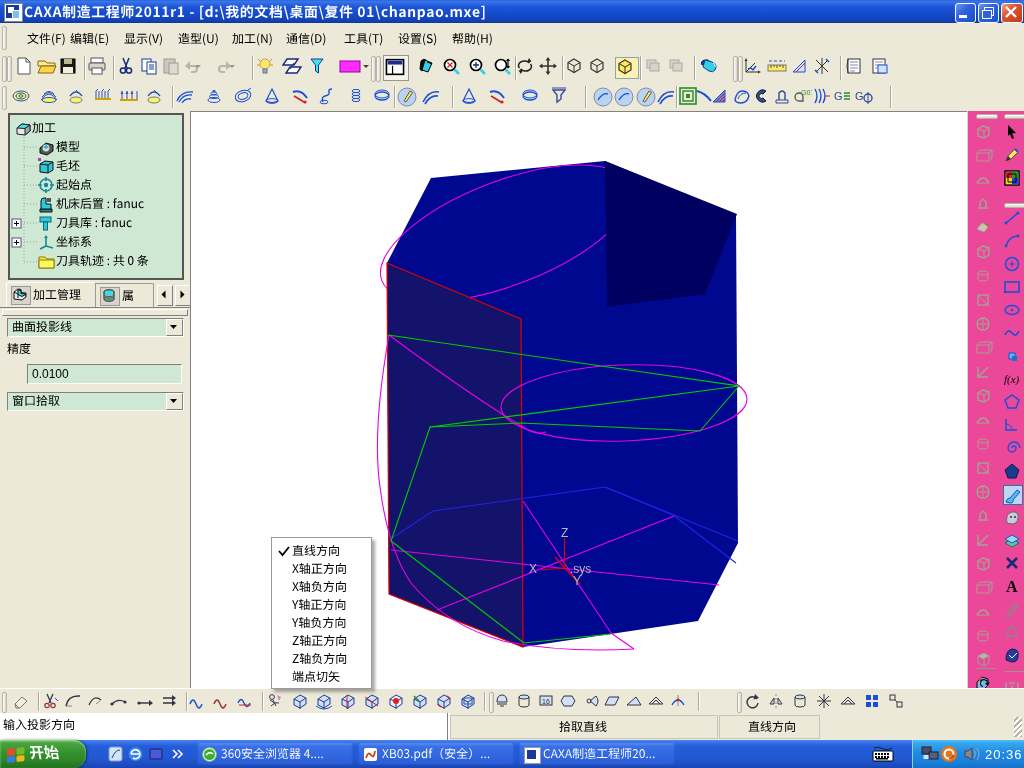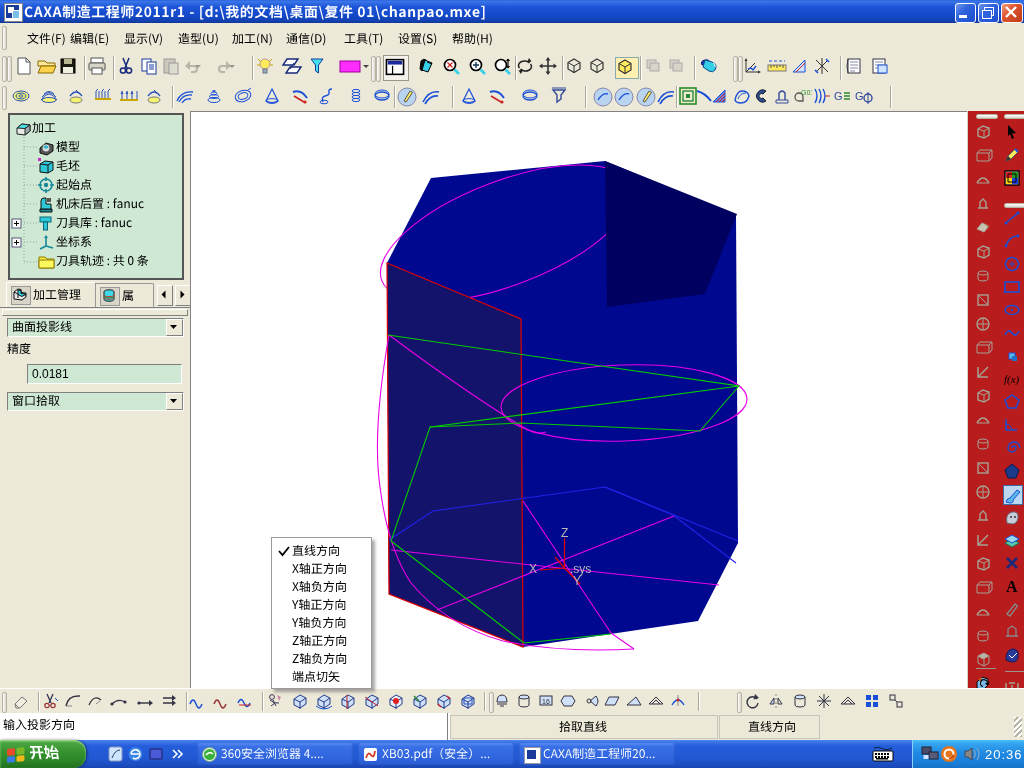--- a/index.html
+++ b/index.html
@@ -702,21 +702,21 @@
           <path d="M3 5 l3.5 4 3.5 -4z" fill="#000"></path>
         </svg>
       </div>
   </div>
   <div class="ab" style="left:7px;top:231px;">
       <svg class="ct" width="25" height="15" viewBox="0 0 25 15">
         <path d="M0.6 1.9C0.9 2.7 1.2 3.8 1.3 4.5L1.9 4.3C1.8 3.6 1.6 2.5 1.2 1.7ZM3.9 1.7C3.8 2.5 3.4 3.6 3.2 4.3L3.7 4.5C4 3.8 4.4 2.7 4.7 1.8ZM0.5 5V5.8H2C1.7 7.1 1 8.7 0.4 9.5C0.5 9.8 0.7 10.2 0.8 10.5C1.3 9.8 1.8 8.6 2.2 7.5V11.9H3V7.2C3.4 7.8 3.8 8.6 4 9L4.6 8.3C4.3 7.9 3.3 6.4 3 6.1V5.8H4.4V5H3V1H2.2V5ZM7.6 0.9V1.9H5.1V2.6H7.6V3.3H5.4V4H7.6V4.8H4.8V5.5H11.5V4.8H8.5V4H10.9V3.3H8.5V2.6H11.2V1.9H8.5V0.9ZM9.9 6.9V7.8H6.4V6.9ZM5.5 6.2V11.9H6.4V10H9.9V11C9.9 11.2 9.8 11.2 9.7 11.2C9.5 11.2 9 11.2 8.5 11.2C8.6 11.4 8.7 11.7 8.7 11.9C9.5 11.9 10 11.9 10.3 11.8C10.6 11.7 10.7 11.5 10.7 11V6.2ZM6.4 8.5H9.9V9.4H6.4Z M16.6 3.3V4.3H14.7V5.1H16.6V7.1H21.3V5.1H23.2V4.3H21.3V3.3H20.4V4.3H17.5V3.3ZM20.4 5.1V6.3H17.5V5.1ZM21.1 8.6C20.6 9.2 19.8 9.7 18.9 10.1C18.1 9.7 17.4 9.2 16.9 8.6ZM14.9 7.8V8.6H16.4L16 8.7C16.5 9.4 17.2 10 18 10.4C16.8 10.8 15.6 11 14.3 11.1C14.4 11.3 14.6 11.7 14.7 11.9C16.2 11.7 17.6 11.4 18.9 10.9C20.1 11.4 21.5 11.8 23 12C23.1 11.7 23.4 11.4 23.5 11.2C22.2 11.1 21 10.8 19.9 10.4C21 9.9 21.9 9.1 22.4 8.1L21.8 7.8L21.7 7.8ZM17.7 1.1C17.8 1.4 18 1.8 18.2 2.1H13.5V5.4C13.5 7.2 13.4 9.7 12.4 11.6C12.7 11.6 13.1 11.8 13.2 12C14.3 10.1 14.4 7.3 14.4 5.4V3H23.4V2.1H19.2C19 1.7 18.8 1.2 18.6 0.9Z" fill="#000000"></path>
       </svg>
     </div>
   <div class="ab sunk" style="left:27px;top:253px;width:153px;height:18px;background:#cfe8d4;">
-    <div class="ab" style="left:4px;top:2px;font-size:12px;color:#000;">0.0181</div>
+    <div class="ab" style="left:4px;top:2px;font-size:12px;color:#000;">0.0100</div>
   </div>
   <div class="ab sunk" style="left:7px;top:281px;width:175px;height:17px;background:#cfe8d4;">
     <div class="ab" style="left:4px;top:1px;">
         <svg class="ct" width="49" height="15" viewBox="0 0 49 15">
           <path d="M4.5 2.9C3.5 3.7 2.2 4.3 1 4.6L1.5 5.3C2.8 4.9 4.1 4.2 5.1 3.4ZM6.9 3.4C8.1 4 9.7 4.8 10.5 5.4L11.1 4.8C10.2 4.2 8.7 3.4 7.5 2.9ZM5.2 4.1C5 4.5 4.7 5 4.4 5.3H2V12H2.9V11.5H9.2V11.9H10.2V5.3H5.4C5.6 5 5.9 4.7 6.1 4.3ZM2.9 10.8V6H9.2V10.8ZM4.4 8.4C4.9 8.6 5.4 8.8 5.9 9.1C5.1 9.5 4.2 9.8 3.3 10C3.5 10.2 3.6 10.4 3.7 10.6C4.7 10.4 5.7 10 6.6 9.4C7.2 9.8 7.7 10.1 8.1 10.4L8.6 9.9C8.2 9.6 7.7 9.3 7.1 9C7.7 8.5 8.1 7.9 8.5 7.2L8 7L7.8 7H5.1C5.2 6.8 5.4 6.6 5.4 6.4L4.7 6.3C4.5 6.8 4 7.5 3.3 8.1C3.5 8.2 3.7 8.4 3.8 8.5C4.2 8.2 4.5 7.9 4.7 7.6H7.5C7.2 8 6.9 8.3 6.5 8.6C5.9 8.4 5.4 8.1 4.8 7.9ZM5.1 1.1C5.3 1.3 5.4 1.7 5.5 1.9H0.9V3.8H1.8V2.7H10.1V3.8H11.1V1.9H6.6C6.5 1.6 6.2 1.2 6 0.9Z M13.5 2.2V11.7H14.5V10.6H21.6V11.6H22.5V2.2ZM14.5 9.7V3.1H21.6V9.7Z M26.2 0.9V3.3H24.6V4.2H26.2V6.8L24.5 7.3L24.7 8.1L26.2 7.7V10.8C26.2 11 26.1 11 26 11C25.8 11 25.3 11.1 24.8 11C24.9 11.3 25.1 11.6 25.1 11.9C25.9 11.9 26.4 11.9 26.7 11.7C27 11.6 27.1 11.3 27.1 10.8V7.5L28.6 7L28.5 6.2L27.1 6.6V4.2H28.5V3.3H27.1V0.9ZM31.6 0.9C31 2.6 29.7 4.3 28.1 5.3C28.3 5.5 28.6 5.8 28.8 6C29.2 5.7 29.5 5.4 29.9 5.1V5.7H33.8V5C34.2 5.3 34.5 5.6 34.9 5.9C35.1 5.6 35.4 5.3 35.6 5.1C34.3 4.4 33 3 32.3 1.5L32.4 1.2ZM33.7 4.9H30.1C30.8 4.1 31.4 3.3 31.9 2.4C32.4 3.3 33 4.1 33.7 4.9ZM29.3 7V12H30.2V11.3H33.4V12H34.3V7ZM30.2 10.5V7.9H33.4V10.5Z M46.2 3.1C45.9 4.9 45.4 6.5 44.8 7.7C44.1 6.4 43.7 4.8 43.5 3.1ZM42.1 2.3V3.1H42.7C43 5.2 43.5 7.1 44.3 8.6C43.5 9.8 42.7 10.7 41.7 11.3C42 11.4 42.2 11.7 42.3 12C43.2 11.3 44 10.5 44.7 9.5C45.3 10.5 46.1 11.3 47 11.9C47.1 11.6 47.4 11.3 47.6 11.2C46.6 10.6 45.9 9.8 45.2 8.7C46.2 7.1 46.8 5 47.1 2.4L46.6 2.2L46.4 2.3ZM36.5 9.4 36.7 10.3 40.3 9.7V11.9H41.1V9.5L42.2 9.3L42.2 8.6L41.1 8.7V2.3H42V1.5H36.6V2.3H37.4V9.3ZM38.2 2.3H40.3V4H38.2ZM38.2 4.8H40.3V6.5H38.2ZM38.2 7.3H40.3V8.9L38.2 9.2Z" fill="#000000"></path>
         </svg>
       </div>
     <div class="ab bevel" style="left:158px;top:0px;width:15px;height:15px;background:#ece9d8;">
         <svg width="13" height="13" viewBox="0 0 13 13">
           <path d="M3 5 l3.5 4 3.5 -4z" fill="#000"></path>
@@ -809,21 +809,21 @@
       <svg class="ct" width="57" height="15" viewBox="0 0 57 15">
         <path d="M0.6 11H6.7V10.1H2L6.6 2.9V2.2H1V3.1H5.2L0.6 10.3Z M13.6 7.7H15.2V10.5H13.6ZM13.6 6.9V4.3H15.2V6.9ZM17.6 7.7V10.5H16V7.7ZM17.6 6.9H16V4.3H17.6ZM15.2 0.9V3.5H12.8V12H13.6V11.3H17.6V11.9H18.4V3.5H16.1V0.9ZM8.2 7C8.4 6.9 8.7 6.8 9.1 6.8H10.3V8.6L7.8 9L8 9.9L10.3 9.4V11.9H11.1V9.2L12.4 9L12.3 8.2L11.1 8.4V6.8H12.3V6H11.1V4.2H10.3V6H9C9.4 5.2 9.7 4.2 10 3.2H12.2V2.3H10.2C10.3 1.9 10.4 1.5 10.5 1.1L9.6 0.9C9.6 1.4 9.5 1.9 9.4 2.3H7.9V3.2H9.2C8.9 4.1 8.7 5 8.5 5.3C8.3 5.8 8.2 6.2 8 6.2C8.1 6.4 8.2 6.8 8.2 7Z M25.5 9.9C27.1 10.6 28.6 11.4 29.6 12L30.3 11.3C29.3 10.8 27.6 10 26.1 9.3ZM24.9 6C24.7 9 24.2 10.5 20 11.2C20.1 11.4 20.4 11.7 20.4 11.9C24.9 11.2 25.6 9.4 25.8 6ZM23.3 2.8H26.5C26.2 3.3 25.8 3.9 25.4 4.4H21.9C22.5 3.8 22.9 3.3 23.3 2.8ZM23.4 0.9C22.8 2.2 21.6 3.8 19.9 4.9C20.1 5 20.4 5.3 20.6 5.5C20.9 5.3 21.3 5 21.6 4.7V9.6H22.5V5.2H28.2V9.6H29.1V4.4H26.4C26.9 3.7 27.4 3 27.7 2.3L27.1 2L27 2H23.9C24 1.7 24.2 1.4 24.4 1.1Z M36.5 1.2C36.8 1.7 37.2 2.5 37.3 3H32.1V3.9H35.3C35.2 6.6 34.9 9.7 31.8 11.3C32 11.4 32.3 11.8 32.4 12C34.7 10.8 35.6 8.8 36 6.7H40.3C40.1 9.4 39.9 10.5 39.5 10.9C39.4 11 39.2 11 39 11C38.6 11 37.8 11 36.9 10.9C37.1 11.2 37.2 11.5 37.2 11.8C38.1 11.9 38.8 11.9 39.3 11.8C39.7 11.8 40 11.7 40.3 11.4C40.8 10.9 41 9.6 41.3 6.2C41.3 6.1 41.3 5.8 41.3 5.8H36.2C36.2 5.2 36.3 4.5 36.3 3.9H42.5V3H37.4L38.3 2.6C38.1 2.1 37.7 1.4 37.4 0.8Z M48.5 0.9C48.3 1.5 48 2.3 47.7 3H44.4V12H45.3V3.9H53.2V10.8C53.2 11 53.1 11 52.9 11C52.7 11.1 51.8 11.1 51 11C51.1 11.3 51.2 11.7 51.3 12C52.4 12 53.1 11.9 53.6 11.8C54 11.6 54.1 11.4 54.1 10.8V3H48.7C49 2.4 49.3 1.7 49.6 1.1ZM47.7 6.3H50.7V8.6H47.7ZM46.9 5.5V10.3H47.7V9.4H51.6V5.5Z" fill="#000000"></path>
       </svg>
     </div>
   <div class="ab" style="left:20px;top:132px;">
       <svg class="ct" width="49" height="15" viewBox="0 0 49 15">
         <path d="M0.6 3.2V4H4.6V3.2ZM1 4.7C1.2 6.1 1.5 7.8 1.5 9L2.2 8.9C2.2 7.7 2 6 1.7 4.6ZM1.8 1.3C2.1 1.8 2.4 2.6 2.6 3.1L3.4 2.8C3.2 2.3 2.9 1.6 2.6 1ZM4.9 7.2V11.9H5.7V7.9H6.8V11.8H7.5V7.9H8.6V11.8H9.3V7.9H10.4V11.1C10.4 11.2 10.4 11.3 10.3 11.3C10.2 11.3 9.9 11.3 9.5 11.3C9.6 11.5 9.8 11.8 9.8 12C10.3 12 10.7 12 10.9 11.8C11.2 11.7 11.2 11.5 11.2 11.1V7.2H8.1L8.4 6.1H11.5V5.3H4.5V6.1H7.4C7.4 6.4 7.3 6.8 7.2 7.2ZM5 1.5V4.4H11.1V1.5H10.2V3.6H8.4V0.9H7.5V3.6H5.9V1.5ZM3.5 4.5C3.3 5.9 3 8 2.8 9.4C1.9 9.6 1.1 9.7 0.5 9.9L0.7 10.8C1.9 10.5 3.3 10.1 4.7 9.7L4.6 8.9L3.5 9.2C3.8 7.9 4.1 6.1 4.3 4.6Z M14.8 5.4H21.1V7.6H14.8ZM16.1 9.5C16.2 10.2 16.3 11.3 16.3 11.9L17.2 11.7C17.2 11.2 17.1 10.2 16.9 9.4ZM18.6 9.5C18.9 10.2 19.3 11.2 19.4 11.8L20.3 11.6C20.1 11 19.8 10 19.4 9.3ZM21 9.4C21.6 10.1 22.3 11.2 22.6 11.9L23.4 11.5C23.1 10.8 22.4 9.8 21.8 9.1ZM14.1 9.1C13.8 10 13.1 11 12.5 11.6L13.3 11.9C14 11.3 14.6 10.3 15 9.4ZM14 4.6V8.4H22V4.6H18.4V3H22.9V2.2H18.4V0.9H17.5V4.6Z M29 2V2.8H31C30.9 6.3 30.7 9.6 27.7 11.2C28 11.4 28.2 11.7 28.4 11.9C31.5 10.1 31.8 6.6 31.9 2.8H34.4C34.2 8.3 34 10.3 33.6 10.7C33.5 10.9 33.4 10.9 33.2 10.9C32.9 10.9 32.3 10.9 31.6 10.9C31.7 11.1 31.8 11.5 31.8 11.8C32.5 11.8 33.1 11.8 33.5 11.8C33.9 11.8 34.2 11.6 34.5 11.3C35 10.7 35.1 8.6 35.3 2.5C35.3 2.3 35.3 2 35.3 2ZM25.8 10.2C26.1 10 26.4 9.8 29.3 8.5C29.2 8.3 29.2 7.9 29.1 7.7L26.8 8.7V5L29.2 4.5L29.1 3.7L26.8 4.2V1.4H25.9V4.4L24.3 4.7L24.5 5.5L25.9 5.2V8.5C25.9 9 25.6 9.3 25.4 9.4C25.5 9.6 25.7 10 25.8 10.2Z M39 0.9C38.6 2.5 37.7 4 36.7 5C37 5.1 37.4 5.4 37.6 5.5C38.1 4.9 38.6 4.2 39 3.3H41.4V5.3C41.4 5.5 41.4 5.8 41.4 6.1H36.7V7H41.3C40.9 8.6 39.8 10.2 36.5 11.2C36.7 11.4 36.9 11.8 37 12C40.2 10.9 41.6 9.3 42.1 7.7C43 9.9 44.5 11.3 47 11.9C47.1 11.7 47.4 11.3 47.6 11.1C45 10.6 43.5 9.1 42.7 7H47.3V6.1H42.3L42.4 5.3V3.3H46.5V2.4H39.5C39.6 2 39.8 1.5 40 1.1Z" fill="#000000"></path>
       </svg>
     </div>
 </div>
-<div class="ab" style="left:967px;top:111px;width:57px;height:577px;background:#b91c1c;border-left:1px solid #d8d4c8;">
+<div class="ab" style="left:967px;top:111px;width:57px;height:577px;background:#ec4899;border-left:1px solid #d8d4c8;">
 <div class="ab grip" style="left:8px;top:3px;width:20px;height:3px;border-radius:2px;background:linear-gradient(180deg,#fff,#d8d4c8);"></div>
 <div class="ab" style="left:6px;top:12px;width:18px;height:18px;">
       <svg width="18" height="18" viewBox="0 0 18 18">
         <path d="M4 6 l5 -3 6 2 v7 l-5 3 -6 -2z" fill="none" stroke="#a5a194" stroke-width="1.4"></path>
         <path d="M4 6 l6 2 5 -3 M10 8 v7" fill="none" stroke="#a5a194"></path>
       </svg>
     </div>
 <div class="ab" style="left:6px;top:36px;width:18px;height:18px;">
       <svg width="20" height="18" viewBox="0 0 20 18">
         <path d="M3 6 h12 v8 h-12z M3 6 l3 -3 h12 l-3 3 M15 6 l3 -3 v8 l-3 3" fill="none" stroke="#a5a194"></path>

